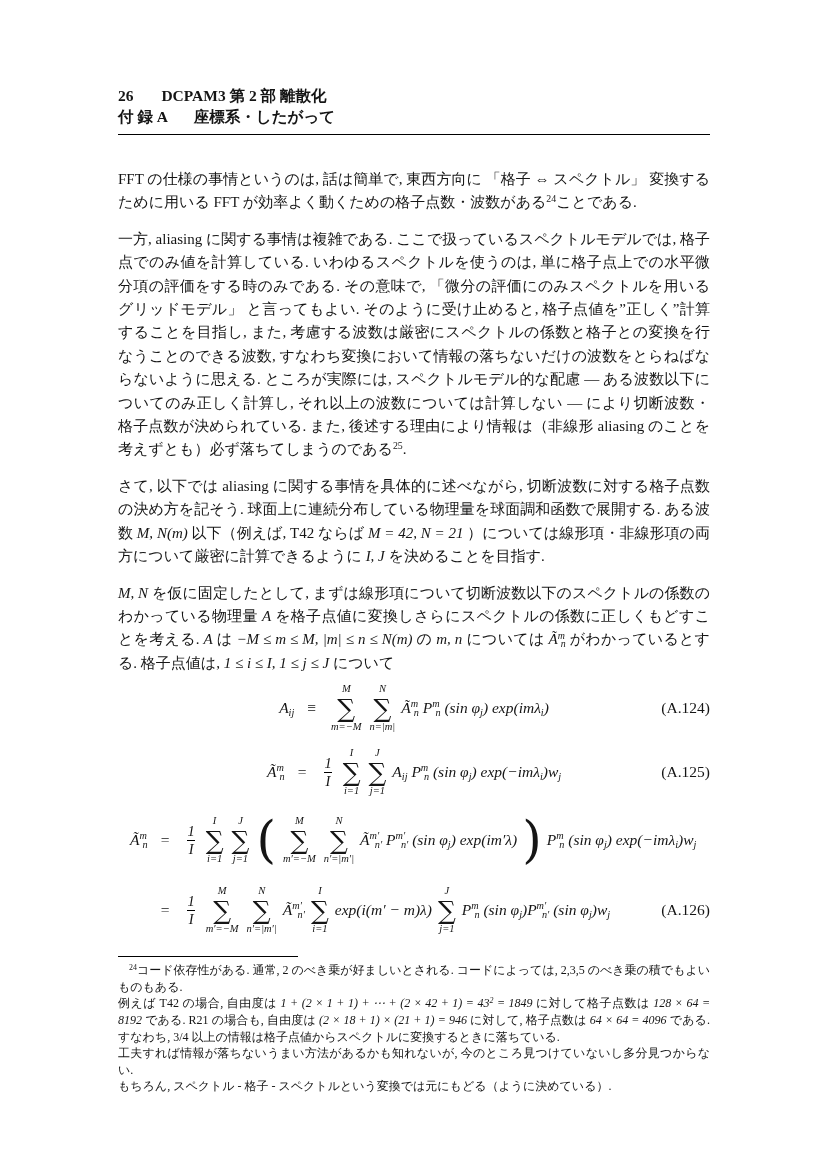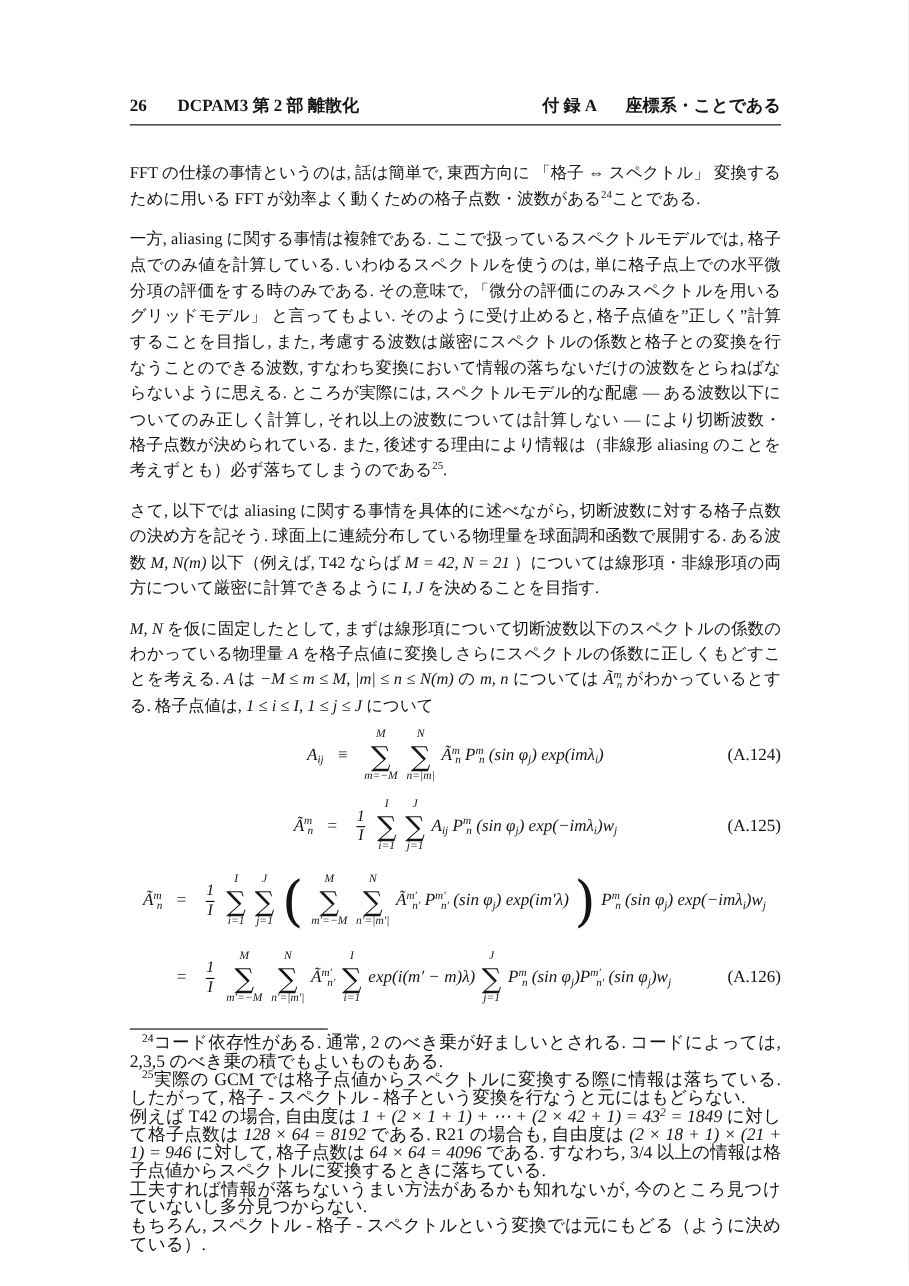--- a/index.html
+++ b/index.html
@@ -11,21 +11,21 @@
     color:#151515;
     font-family:"Liberation Serif","DejaVu Serif",serif;
     box-sizing:border-box;
     padding:86px 116px 0 118px;
     overflow:hidden;
   }
   
   .header{
     display:flex;justify-content:space-between;align-items:baseline;
     font-weight:bold;font-size:15.5px;
-    padding-bottom:6px;border-bottom:1.4px solid #000;
+    padding-bottom:6px;border-bottom:1.4px solid #000;flex-direction:column;
   }
   .h-left .pgnum{margin-right:24px;}
   .h-right .lbl{margin-right:22px;}
   
   .para{
     font-size:15px;line-height:23.4px;text-align:justify;
     margin:0 0 13px 0;
     font-family:"Liberation Serif","DejaVu Serif",serif;
   }
   .first{margin-top:33px;}
@@ -53,38 +53,38 @@
   .sum .sg{font-size:25px;font-style:normal;padding:1px 0;font-family:"DejaVu Serif",serif;}
   .frac{display:inline-flex;flex-direction:column;align-items:center;margin:0 5px;line-height:1.15;font-size:14.5px;}
   .frac .fd{border-top:1px solid #000;padding:0 2px;}
   .frac .fnm{padding:0 2px;}
   .bigp{font-style:normal;font-size:50px;font-weight:400;line-height:0;margin:0 3px;font-family:"DejaVu Serif",serif;}
   .eqleft{justify-content:flex-start;padding-left:10px;}
   .ghost{visibility:hidden;}
   
   .fnrule{width:180px;border-top:1px solid #000;margin:15px 0 5px 0;}
   .fn{
-    font-size:16px;line-height:16.6px;text-align:justify;margin:0;
+    font-size:12px;line-height:16.6px;text-align:justify;margin:0;
     font-family:"Liberation Serif","DejaVu Serif",serif;
   }
   .fni{text-indent:11px;}
 </style>
 </head>
 <body>
 
 <div class="page">
 
   <div class="header">
     <div class="h-left">
       <span class="pgnum">26</span>
       <span>DCPAM3 第 2 部 離散化</span>
     </div>
     <div class="h-right">
       <span class="lbl">付 録 A</span>
-      <span>座標系・ことである</span>
+      <span>座標系・したがって</span>
     </div>
   </div>
 
   <p class="para first">FFT の仕様の事情というのは, 話は簡単で, 東西方向に 「格子 ⇔ スペクトル」 変換するために用いる FFT が効率よく動くための格子点数・波数がある<sup>24</sup>ことである.</p>
   <p class="para">一方, aliasing に関する事情は複雑である. ここで扱っているスペクトルモデルでは, 格子点でのみ値を計算している. いわゆるスペクトルを使うのは, 単に格子点上での水平微分項の評価をする時のみである. その意味で, 「微分の評価にのみスペクトルを用いるグリッドモデル」 と言ってもよい. そのように受け止めると, 格子点値を”正しく”計算することを目指し, また, 考慮する波数は厳密にスペクトルの係数と格子との変換を行なうことのできる波数, すなわち変換において情報の落ちないだけの波数をとらねばならないように思える. ところが実際には, スペクトルモデル的な配慮 — ある波数以下についてのみ正しく計算し, それ以上の波数については計算しない — により切断波数・格子点数が決められている. また, 後述する理由により情報は（非線形 aliasing のことを考えずとも）必ず落ちてしまうのである<sup>25</sup>.</p>
   <p class="para">さて, 以下では aliasing に関する事情を具体的に述べながら, 切断波数に対する格子点数の決め方を記そう. 球面上に連続分布している物理量を球面調和函数で展開する. ある波数 <i class="m">M, N(m)</i> 以下（例えば, T42 ならば <i class="m">M = 42, N = 21</i> ）については線形項・非線形項の両方について厳密に計算できるように <i class="m">I, J</i> を決めることを目指す.</p>
   <p class="para" style="margin-bottom:4px;"><i class="m">M, N</i> を仮に固定したとして, まずは線形項について切断波数以下のスペクトルの係数のわかっている物理量 <i class="m">A</i> を格子点値に変換しさらにスペクトルの係数に正しくもどすことを考える. <i class="m">A</i> は <i class="m">−M ≤ m ≤ M, |m| ≤ n ≤ N(m)</i> の <i class="m">m, n</i> については <i class="m">Ã<sup>m</sup><sub>n</sub></i> がわかっているとする. 格子点値は, <i class="m">1 ≤ i ≤ I, 1 ≤ j ≤ J</i> について</p>
 
   <div class="eq">
     <span class="mi">A<sub>ij</sub></span>
@@ -187,18 +187,17 @@
       <span class="lim">J</span>
       <span class="sg">∑</span>
       <span class="lim">j=1</span>
     </span>
     <span class="mi">P<sup>m</sup><sub>n</sub> (sin φ<sub>j</sub>)P<sup>m′</sup><sub>n′</sub> (sin φ<sub>j</sub>)w<sub>j</sub></span>
     <span class="eqtag">(A.126)</span>
   </div>
 
   <div class="fnrule"></div>
   <p class="fn fni"><sup>24</sup>コード依存性がある. 通常, 2 のべき乗が好ましいとされる. コードによっては, 2,3,5 のべき乗の積でもよいものもある.</p>
-  <p class="fn fni"><sup>25</sup>実際の GCM では格子点値からスペクトルに変換する際に情報は落ちている. したがって, 格子 - スペクトル - 格子という変換を行なうと元にはもどらない.</p>
   <p class="fn">例えば T42 の場合, 自由度は <i class="m">1 + (2 × 1 + 1) + ⋯ + (2 × 42 + 1) = 43<sup>2</sup> = 1849</i> に対して格子点数は <i class="m">128 × 64 = 8192</i> である. R21 の場合も, 自由度は <i class="m">(2 × 18 + 1) × (21 + 1) = 946</i> に対して, 格子点数は <i class="m">64 × 64 = 4096</i> である. すなわち, 3/4 以上の情報は格子点値からスペクトルに変換するときに落ちている.</p>
   <p class="fn">工夫すれば情報が落ちないうまい方法があるかも知れないが, 今のところ見つけていないし多分見つからない.</p>
   <p class="fn">もちろん, スペクトル - 格子 - スペクトルという変換では元にもどる（ように決めている）.</p>
 
 </div>
 
 </body></html>

